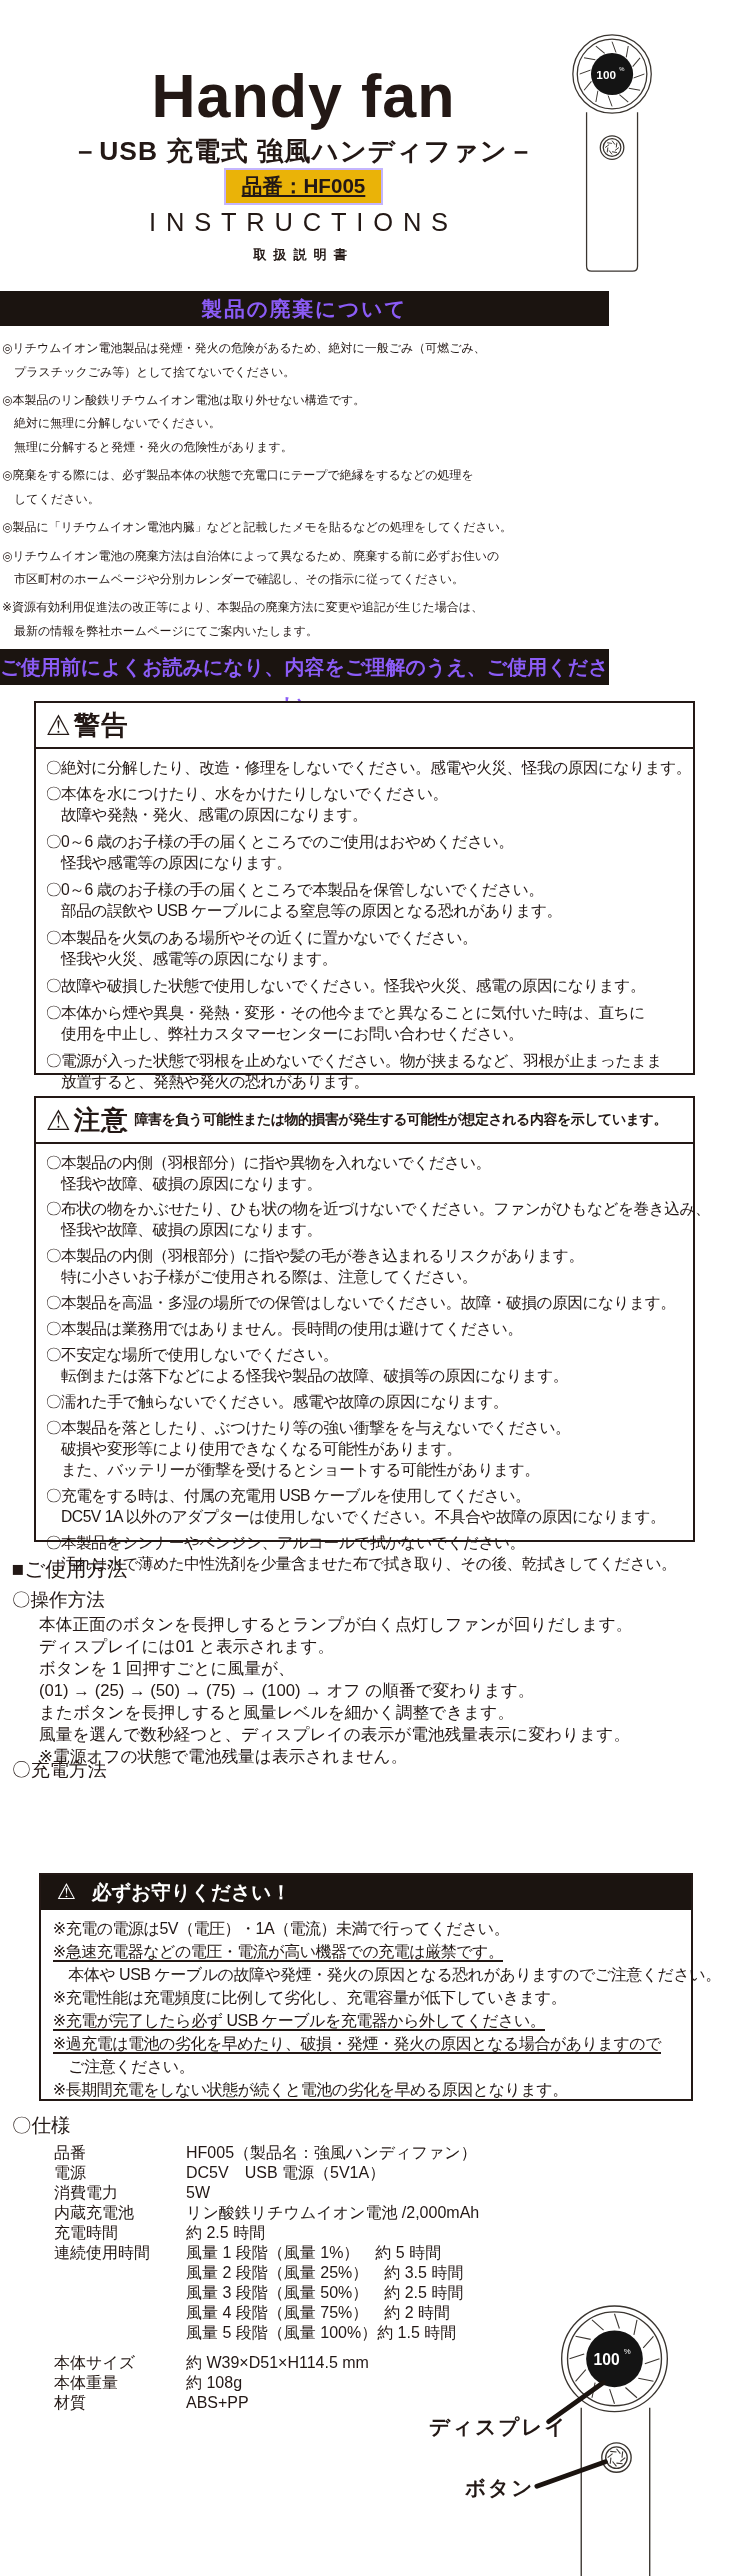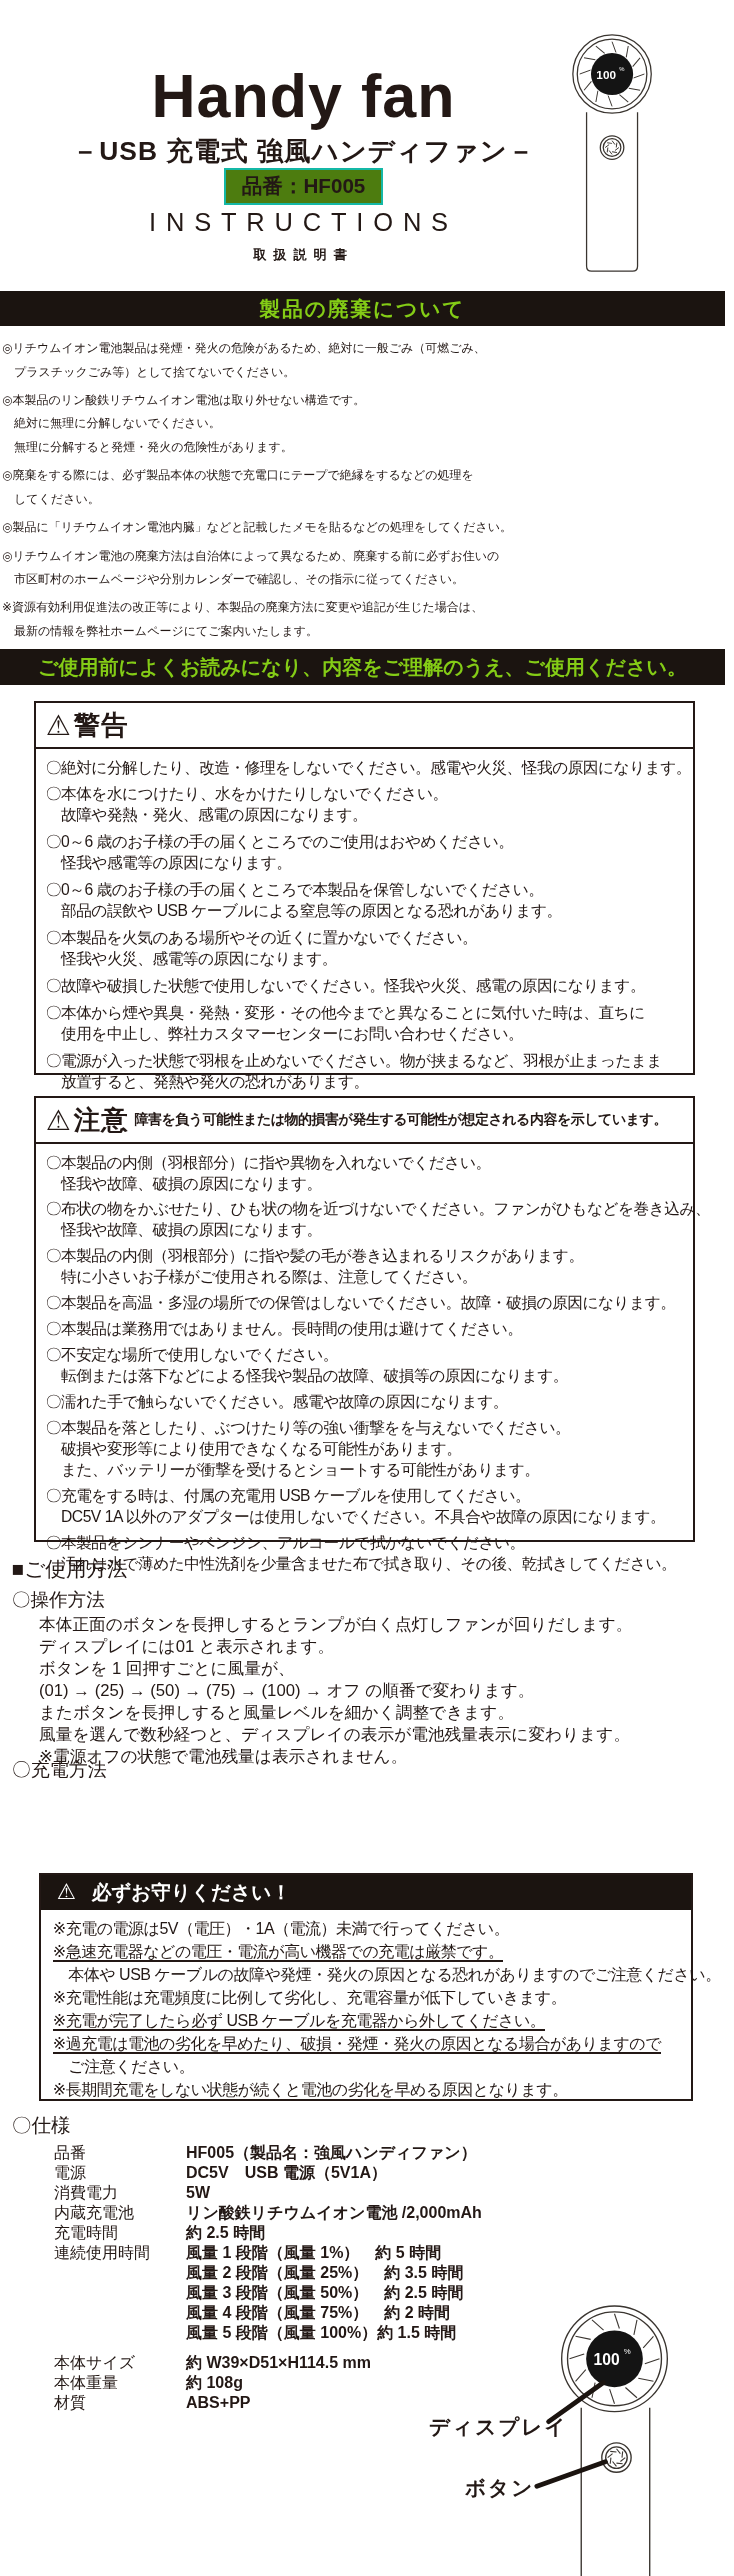--- a/index.html
+++ b/index.html
@@ -6,27 +6,27 @@
   .page{position:relative;width:735px;height:2576px;background:#fff;color:#231815;
         font-family:"Liberation Sans","DejaVu Sans",sans-serif;overflow:hidden;}
   .abs{position:absolute;}
   .ctr{text-align:center;}
   .ml{white-space:pre;}
 
   
   .title{top:61px;left:0;width:607px;font-size:61px;font-weight:bold;letter-spacing:1px;}
   .subtitle{top:134px;left:0;width:607px;font-size:26.4px;font-weight:bold;letter-spacing:1px;}
   .modelbox-wrap{top:168px;left:0;width:607px;}
-  .modelbox{display:inline-block;border:2px solid #14b8a6;font-size:20.6px;font-weight:bold;
-            padding:2px 15.7px 2.9px 15.7px;background:#4d7c0f;}
+  .modelbox{display:inline-block;border:2px solid #c4b5fd;font-size:20.6px;font-weight:bold;
+            padding:2px 15.7px 2.9px 15.7px;background:#eab308;text-decoration:underline;}
   .instructions{top:208px;left:0;width:607px;font-size:25.5px;letter-spacing:9.8px;}
   .instructions-jp{top:246px;left:0;width:607px;font-size:13.2px;letter-spacing:6.9px;font-weight:bold;}
 
   
-  .band{left:0;width:725px;background:#1b1410;color:#84cc16;text-align:center;font-weight:bold;}
+  .band{left:0;width:609px;background:#1b1410;color:#8b5cf6;text-align:center;font-weight:bold;}
   .band1{top:291px;height:35px;line-height:35px;font-size:20.6px;letter-spacing:2px;}
   .band2{top:649px;height:36px;line-height:36px;font-size:20px;}
 
   
   .disposal{top:337px;left:2px;width:721px;font-size:12px;line-height:23.5px;}
   .disposal .itm{margin-bottom:4.9px;}
 
   
   .box{left:34px;width:661px;border:2.4px solid #231815;background:#fff;box-sizing:border-box;}
   .warnbox{top:701px;height:374px;}
@@ -54,21 +54,21 @@
   .must-title{font-size:19.6px;font-weight:bold;line-height:27.4px;}
   .must-body{padding:6.9px 3.9px 0 11.8px;}
   .mline{font-size:16px;line-height:23px;letter-spacing:-0.5px;white-space:pre;}
   .mline .u{border-bottom:2px solid #231815;padding-bottom:0px;}
 
   
   .specs-heading{top:2112px;left:11.8px;font-size:19.6px;}
   .specs{top:2143px;left:54px;width:588px;}
   .spec-row{display:flex;align-items:flex-start;font-size:16px;line-height:20px;}
   .spec-label{width:132px;flex:none;}
-  .spec-value{flex:1;font-weight:bold;}
+  .spec-value{flex:1;}
   .gap-top{margin-top:9.8px;}
 
   
   .fan-top{top:25.5px;left:560px;}
   .fan-bottom{top:2302px;left:547px;}
   .lead-lines{top:2359px;left:519px;}
   .lbl-display{top:2413px;left:429px;font-size:20.6px;font-weight:bold;letter-spacing:2px;}
   .lbl-button{top:2474px;left:465px;font-size:20.6px;font-weight:bold;letter-spacing:2px;}
   svg{display:block;}
 </style>

